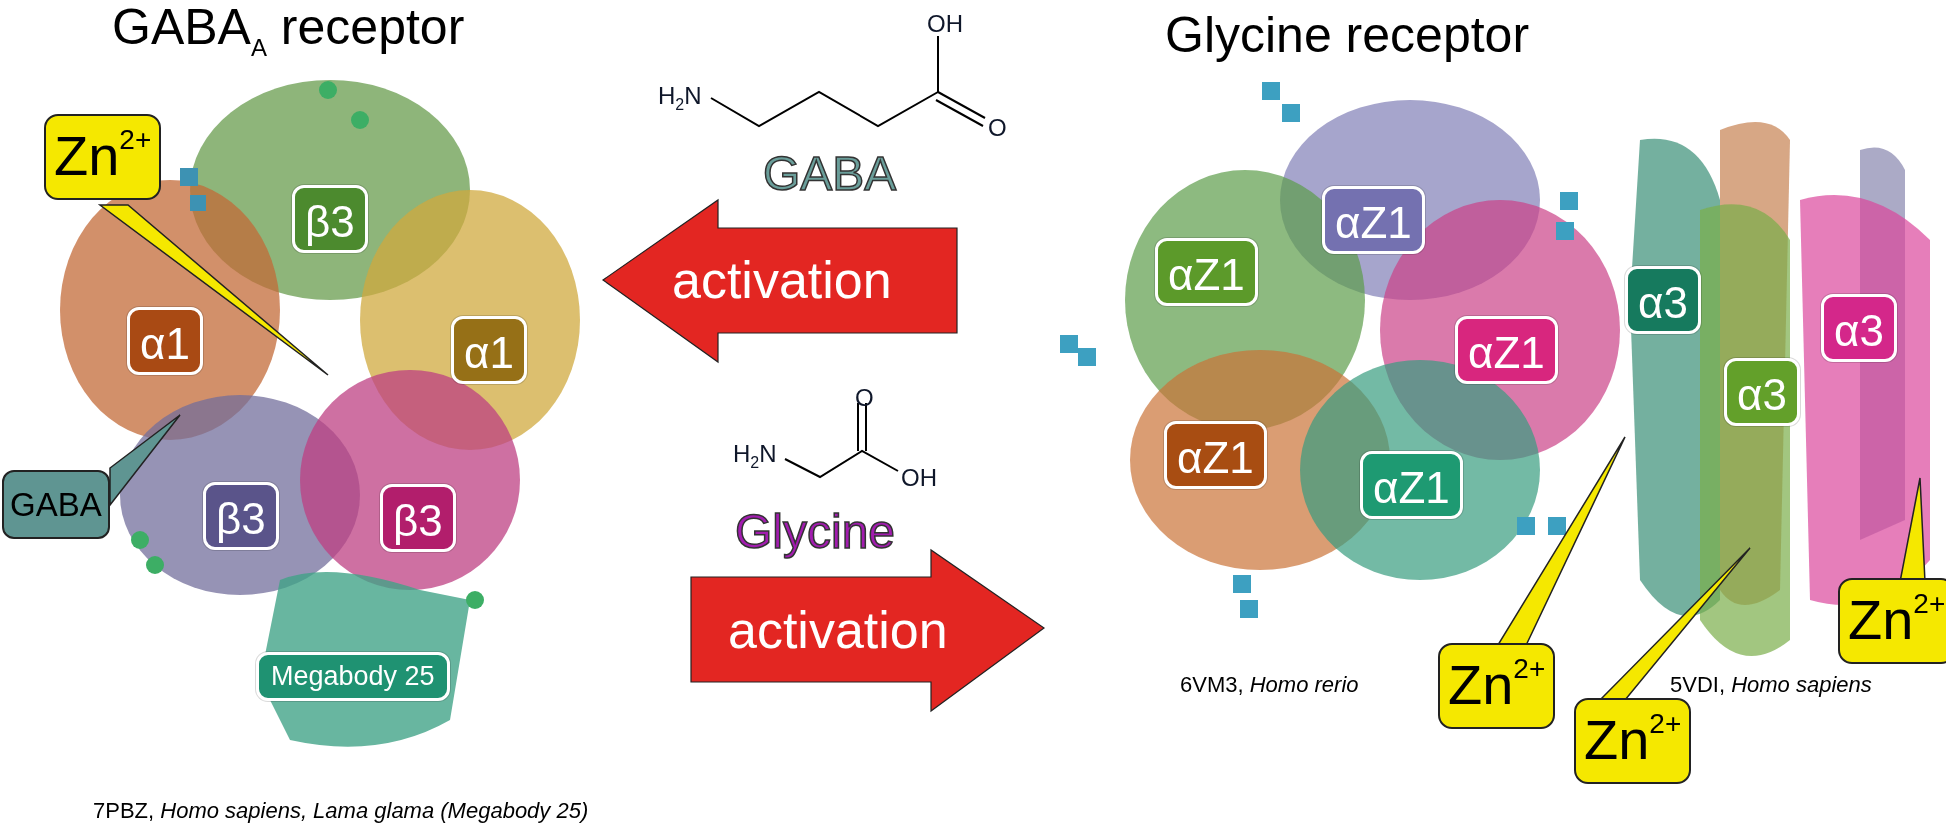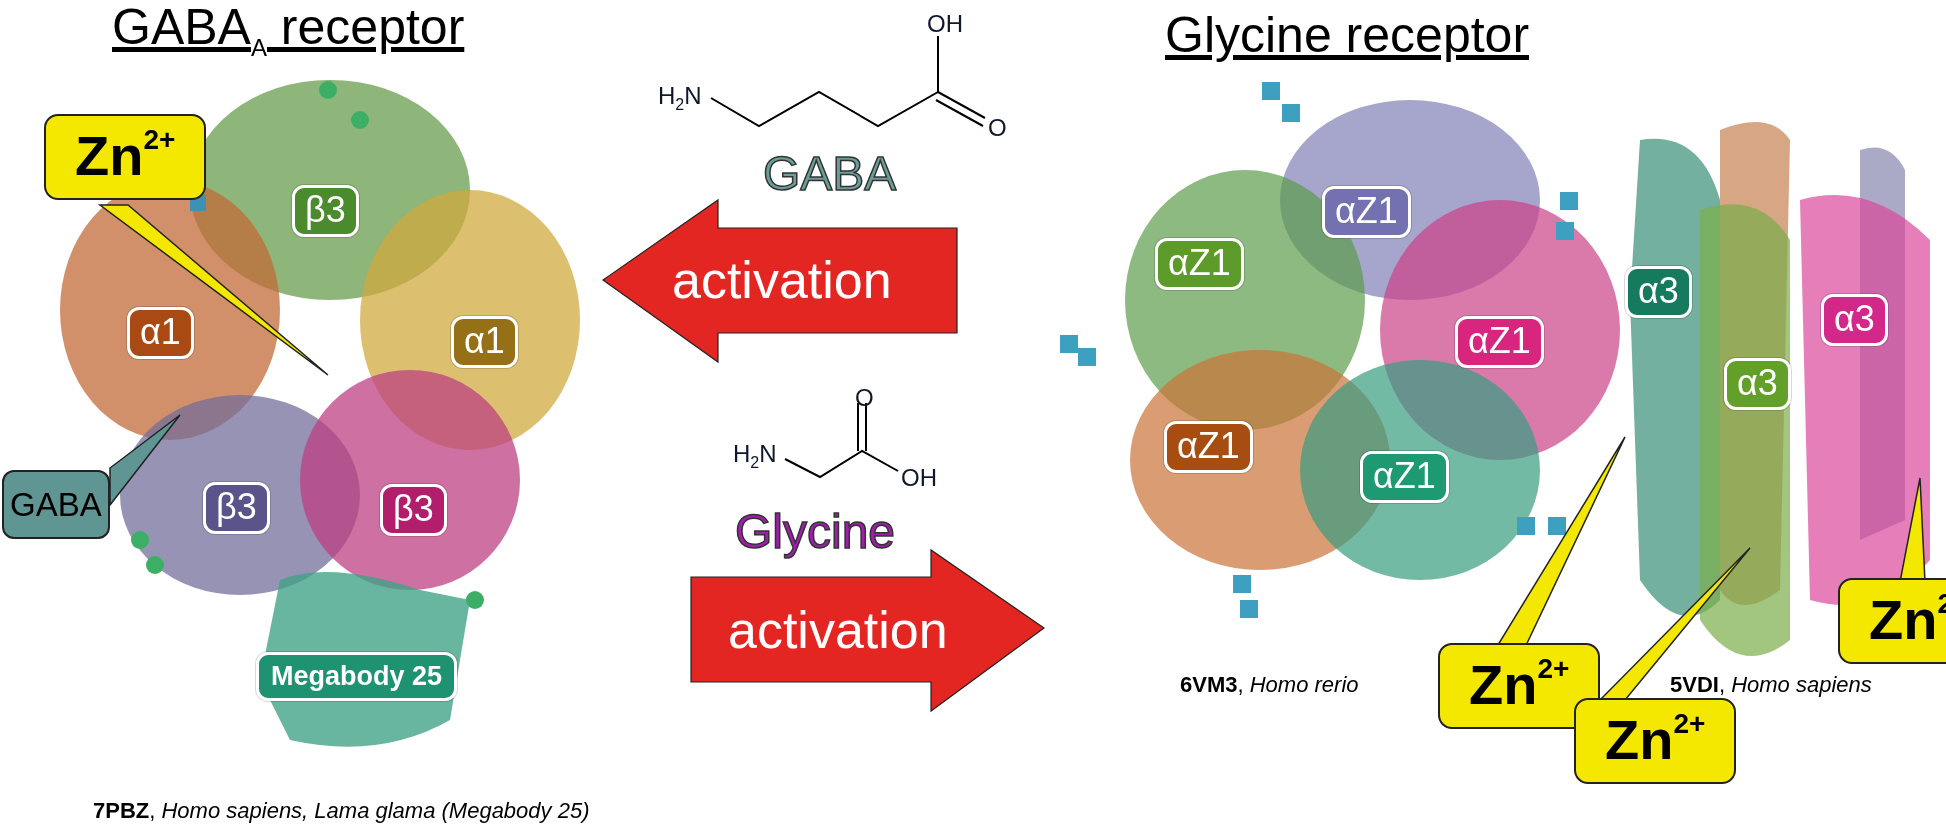--- a/index.html
+++ b/index.html
@@ -1,26 +1,26 @@
 <!DOCTYPE html>
 <html><head>
 <meta charset="utf-8">
 <style>
   html,body{margin:0;padding:0;background:#fff;}
   body{width:1946px;height:827px;position:relative;overflow:hidden;font-family:"Liberation Sans",sans-serif;}
   .abs{position:absolute;}
-  .title{font-size:50px;color:#000;line-height:1;white-space:nowrap;text-decoration:underline;}
+  .title{font-size:50px;color:#000;line-height:1;white-space:nowrap;}
   .title sub{font-size:24px;vertical-align:-12px;}
-  .chain-label{position:absolute;color:#fff;border:3px solid #fff;border-radius:12px;font-size:36px;line-height:1;padding:4px 10px 6px;white-space:nowrap;box-shadow:0 0 0 1px rgba(0,0,0,0.15);}
-  .mega{font-size:27px;font-weight:bold;padding:8px 12px;}
-  .zn{position:absolute;background:#f5e800;border:2px solid #222;border-radius:14px;color:#000;font-size:56px;line-height:1;padding:10px 29px 14px;white-space:nowrap;font-weight:bold;}
+  .chain-label{position:absolute;color:#fff;border:3px solid #fff;border-radius:12px;font-size:44px;line-height:1;padding:12px 10px 6px;white-space:nowrap;box-shadow:0 0 0 1px rgba(0,0,0,0.15);}
+  .mega{font-size:27px;font-weight:normal;padding:8px 12px;}
+  .zn{position:absolute;background:#f5e800;border:2px solid #222;border-radius:14px;color:#000;font-size:56px;line-height:1;padding:10px 8px 14px;white-space:nowrap;}
   .zn sup{font-size:28px;vertical-align:26px;}
   .gaba-box{position:absolute;background:#5f9592;border:2px solid #222;border-radius:12px;color:#000;font-size:33px;padding:16px 6px;line-height:1;}
   .caption{font-size:22px;color:#000;white-space:nowrap;}
-  .caption b{font-weight:bold;}
+  .caption b{font-weight:normal;}
   .caption i{font-style:italic;}
   .arrow-text{position:absolute;color:#fff;font-size:52px;white-space:nowrap;line-height:1;text-align:right;}
   .ligand-name{position:absolute;font-size:48px;line-height:1;-webkit-text-stroke:1.5px #333;}
   .chem{position:absolute;font-size:24px;color:#0f172a;line-height:1;white-space:nowrap;}
   .chem sub{font-size:16px;}
   svg.layer{position:absolute;left:0;top:0;}
 </style>
 </head>
 <body>
 

